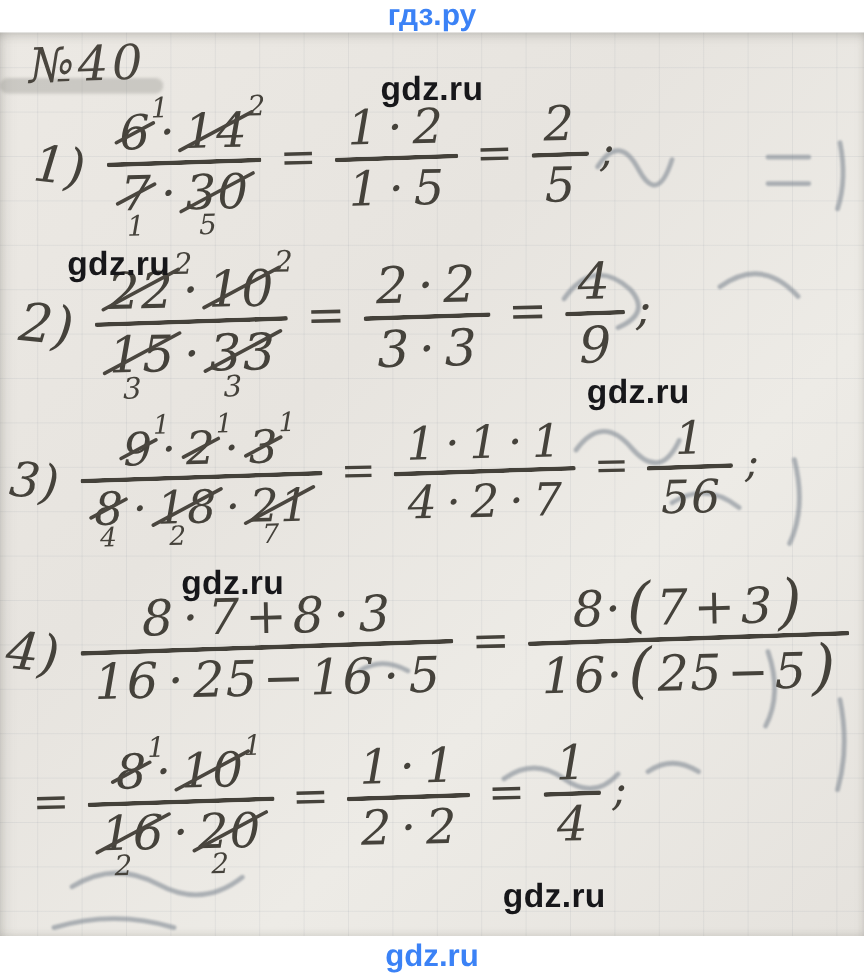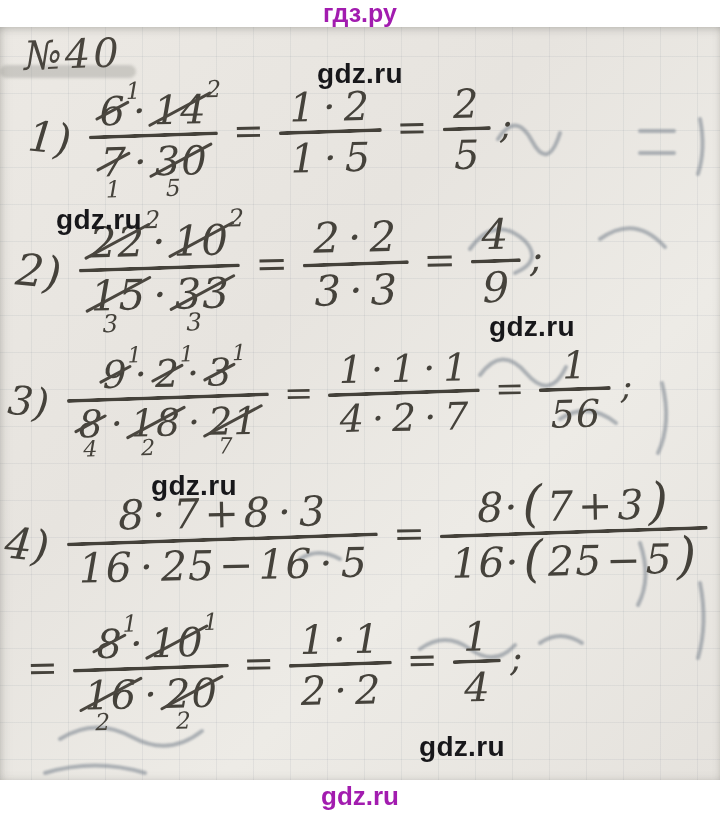--- a/index.html
+++ b/index.html
@@ -4,21 +4,21 @@
 <style>
   html,body{margin:0;padding:0}
   body{
     width:720px;height:813px;position:relative;overflow:hidden;
     background:#ffffff;font-family:"Liberation Sans",sans-serif;
   }
   
   .site-header,.site-footer{
     position:absolute;left:0;width:720px;background:#fff;z-index:5;
     display:flex;justify-content:center;align-items:center;
-    font-weight:700;color:#a21caf;
+    font-weight:700;color:#3b82f6;
   }
   .site-header{top:0;height:27px;font-size:25px;align-items:flex-start;line-height:27px}
   .site-footer{top:780px;height:33px;font-size:26px}
   
   .paper{
     position:absolute;top:27px;left:0;width:720px;height:753px;z-index:1;
     background:
       linear-gradient(90deg, rgba(125,135,148,0.11) 1px, transparent 1px) -6px -8px/37px 37px,
       linear-gradient(rgba(125,135,148,0.11) 1px, transparent 1px) -6px -8px/37px 37px,
       linear-gradient(135deg,#ecE9e4 0%,#e7e4df 38%,#edebe6 66%,#e5e2dd 100%);

